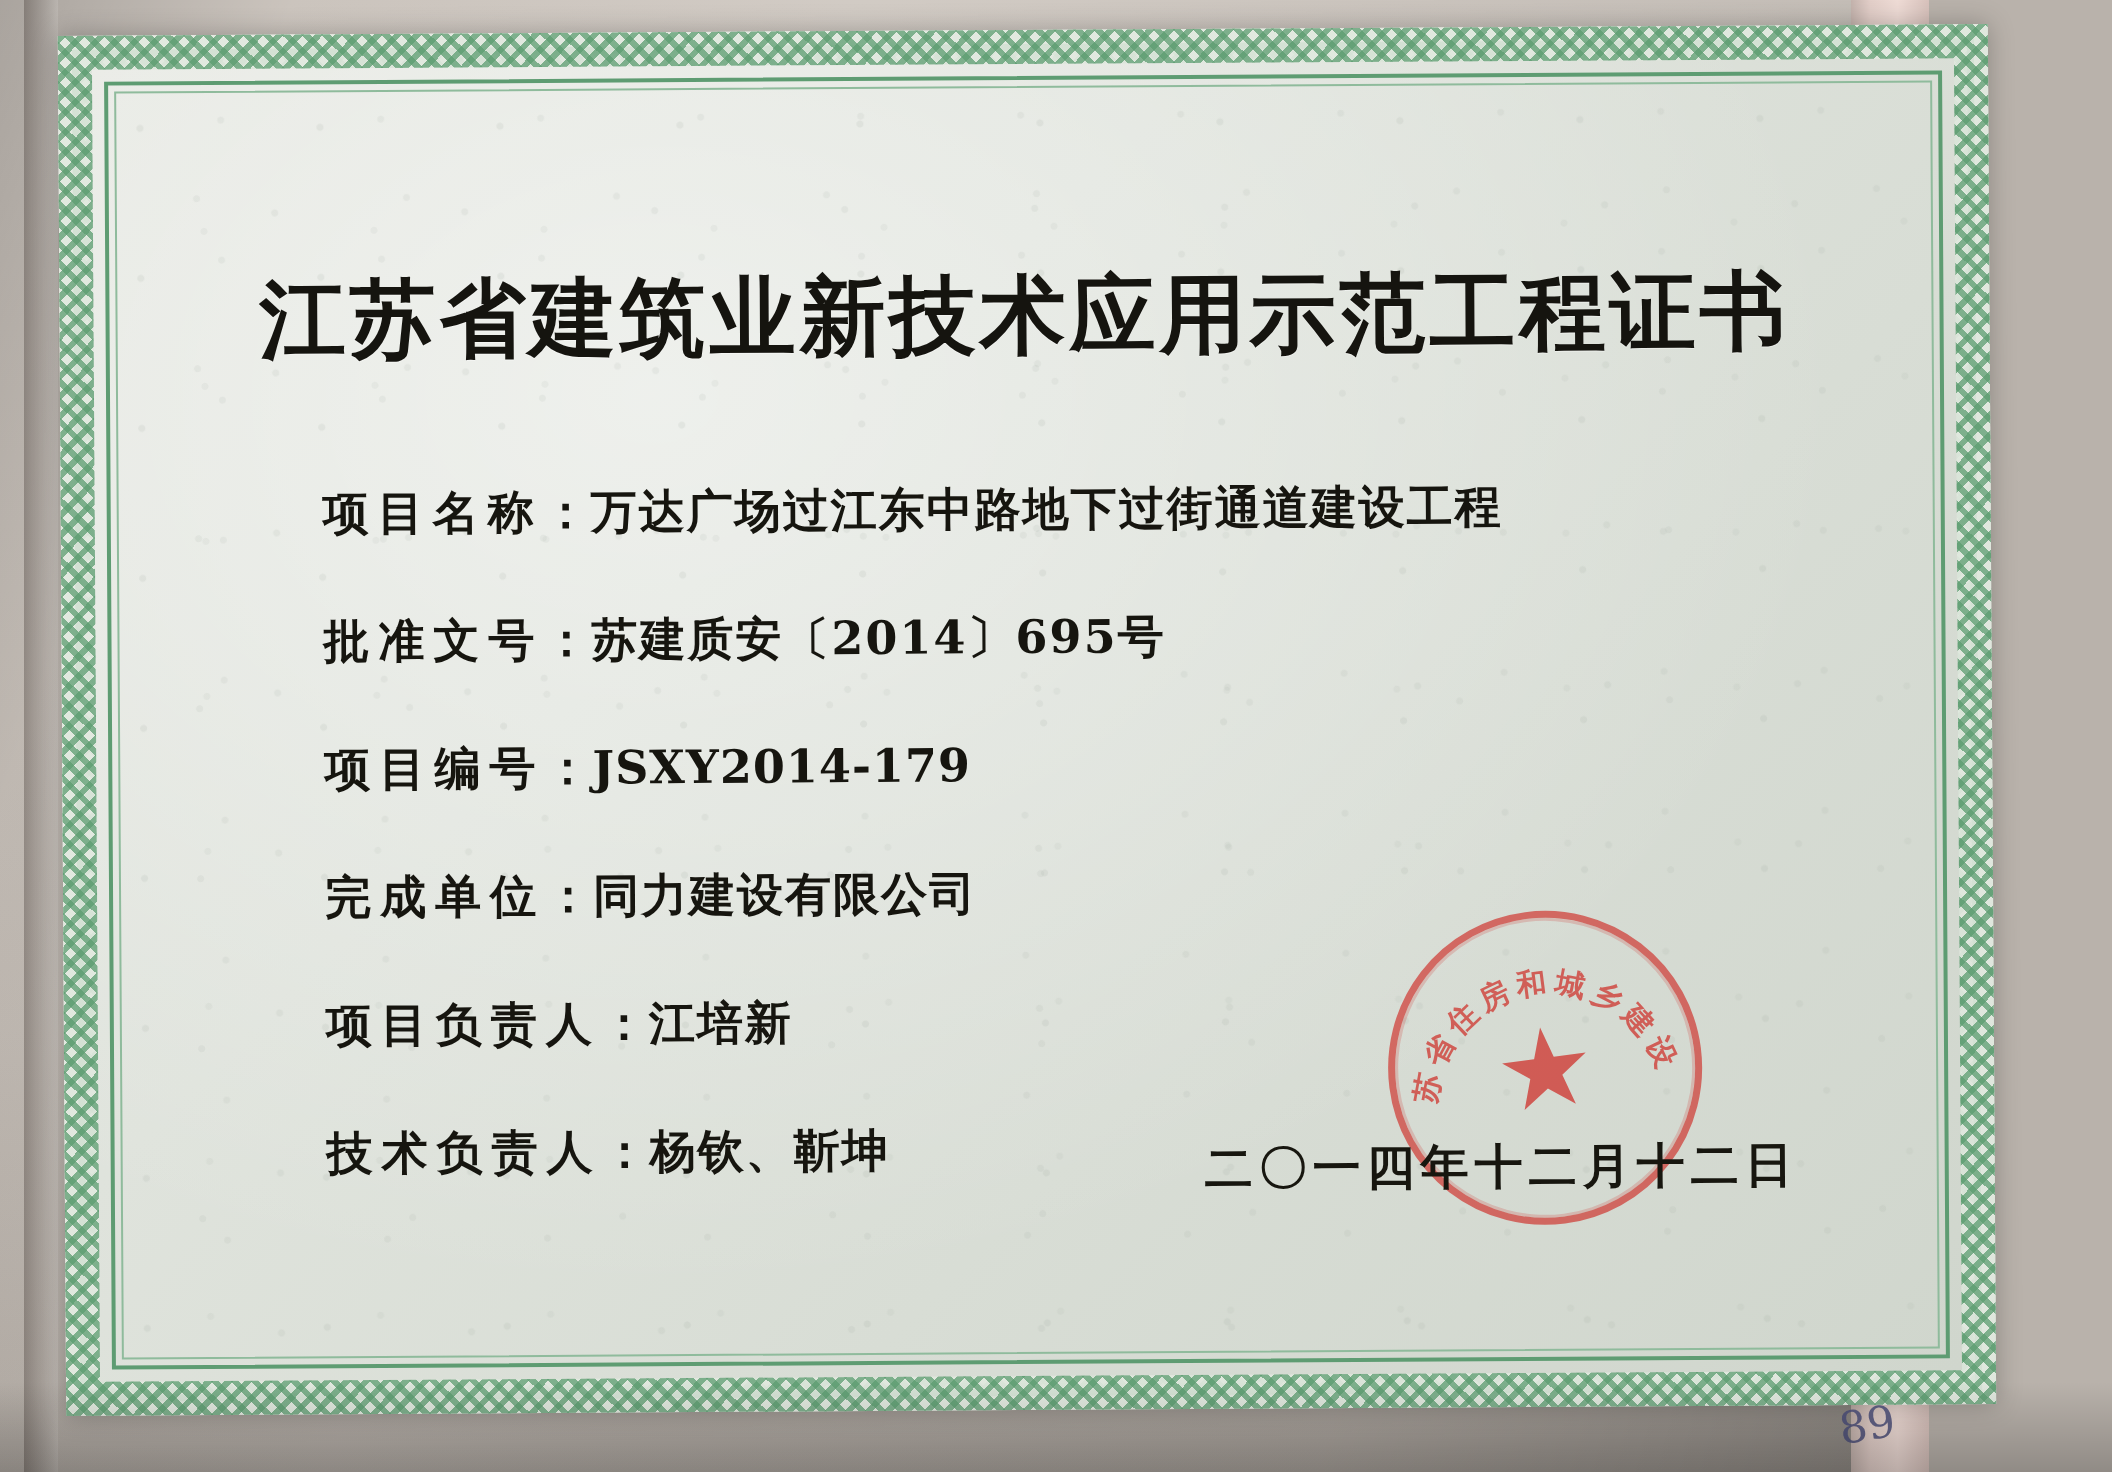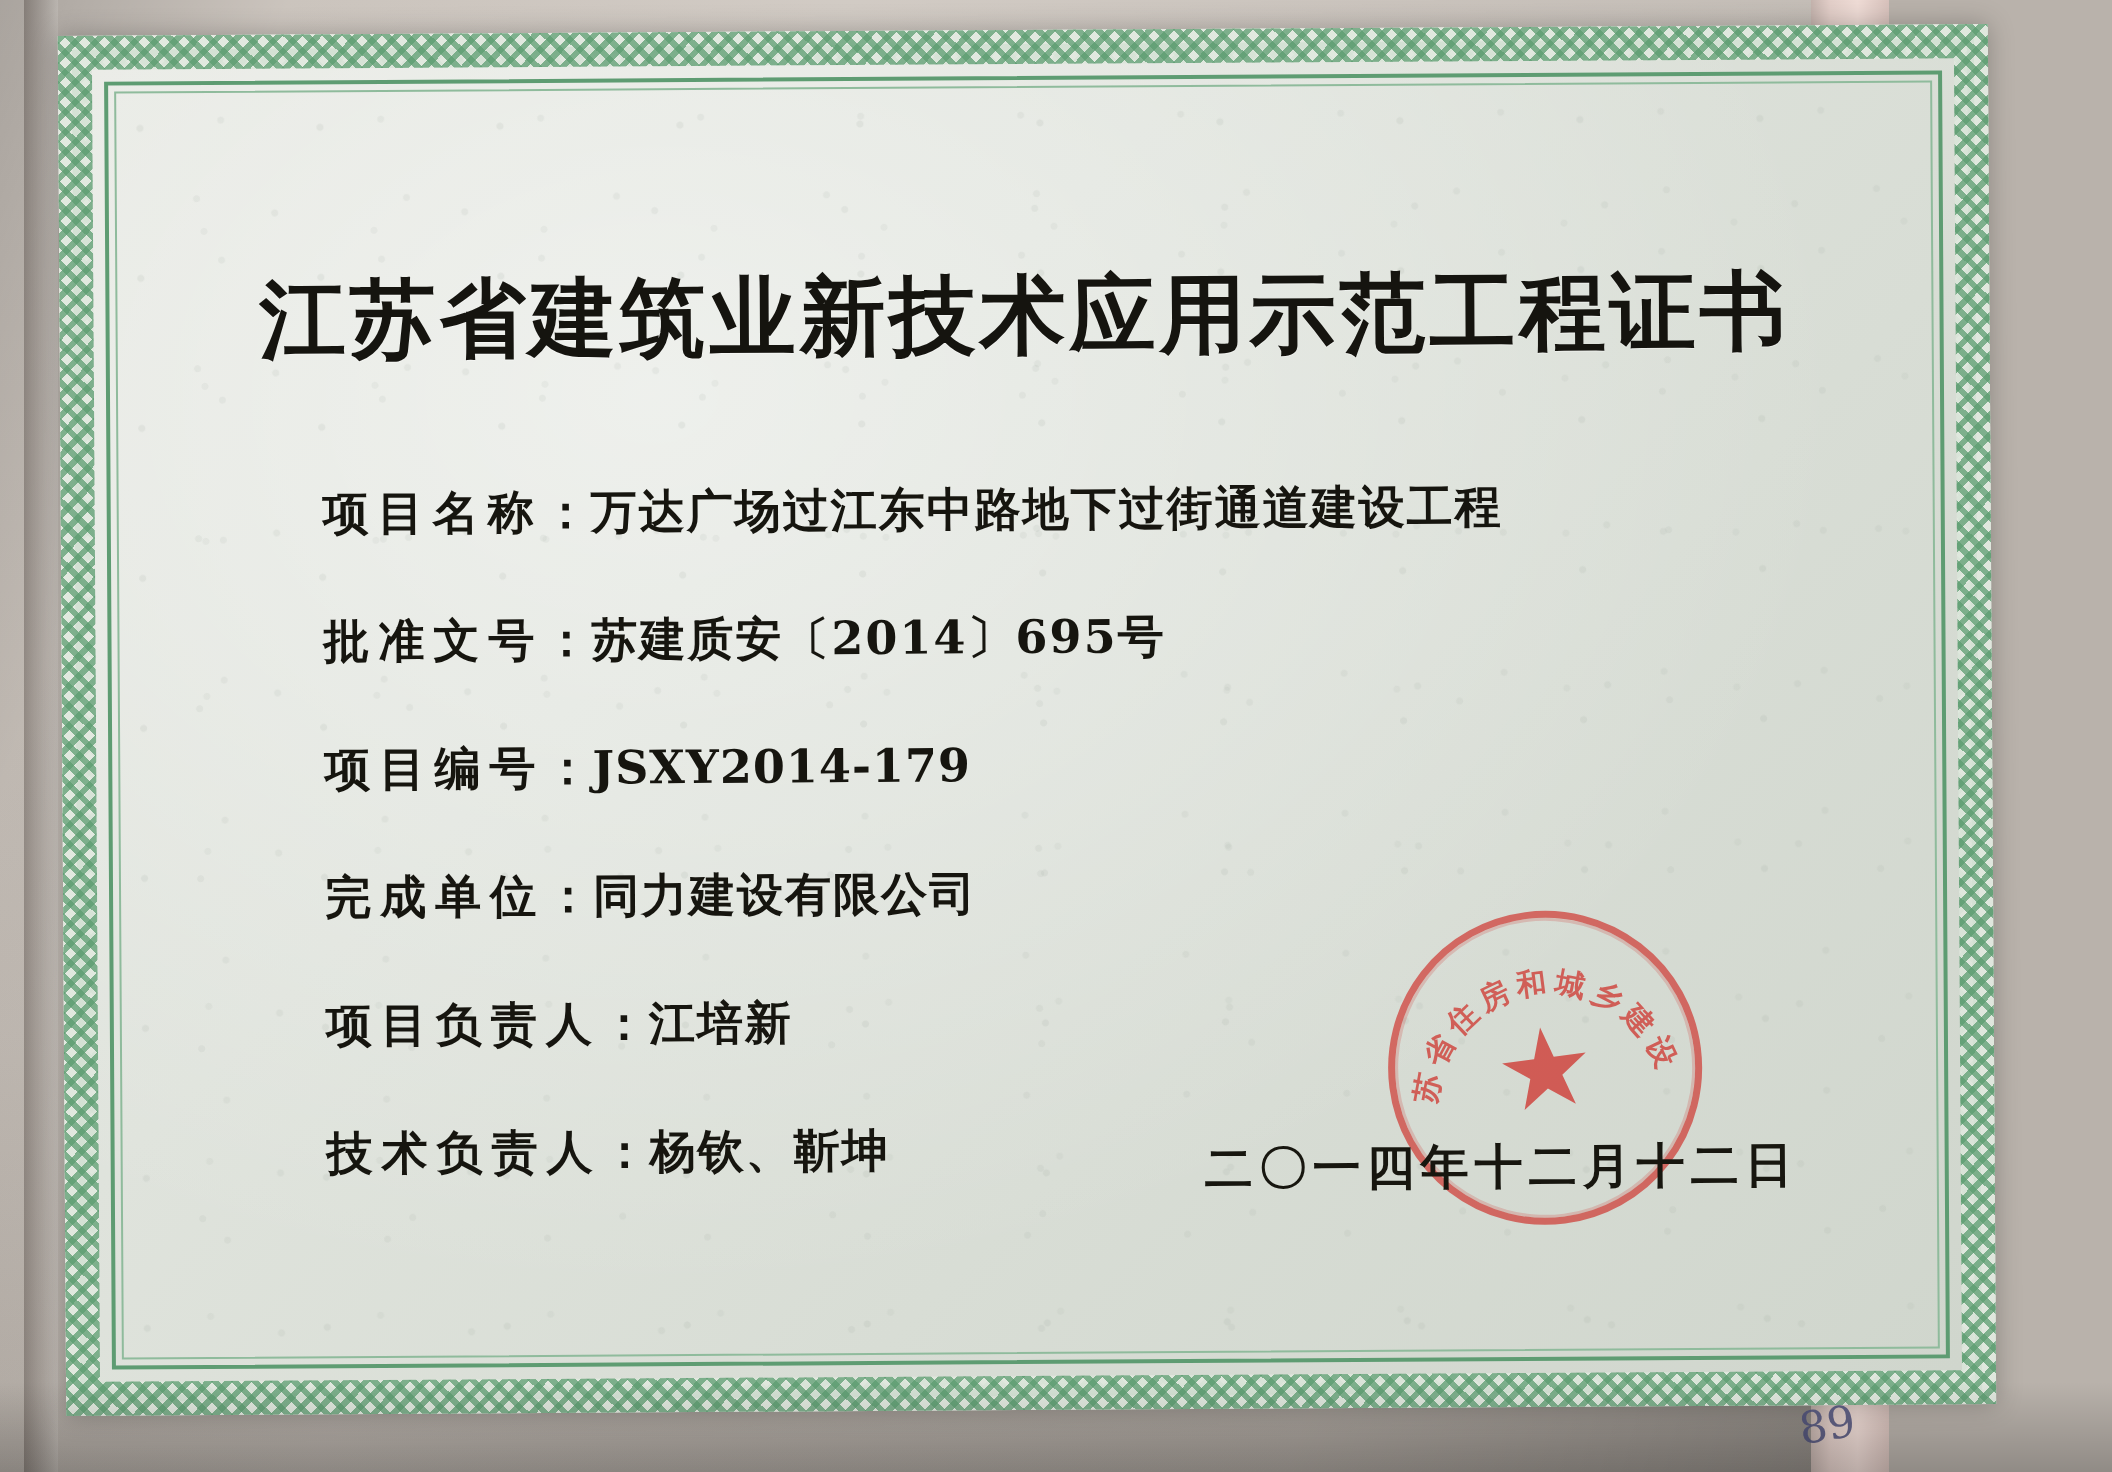--- a/index.html
+++ b/index.html
@@ -15,20 +15,21 @@
   }
 
   
   #photo {
     position: relative;
     width: 1889px;
     height: 1472px;
     background:
       linear-gradient(110deg, rgba(0,0,0,0.18) 0%, rgba(0,0,0,0.02) 12%, rgba(255,255,255,0.05) 35%, rgba(0,0,0,0.05) 75%, rgba(0,0,0,0.22) 100%),
       linear-gradient(180deg, #cfc8c1 0%, #c6bfb8 40%, #bfb8b1 70%, #b0a9a2 100%);
+    padding-left: 40px;
   }
 
   
   #right-sheet {
     position: absolute;
     top: 0;
     right: 0;
     width: 78px;
     height: 1472px;
     background: linear-gradient(90deg, #c4b3ad 0%, #e3cfc9 25%, #efdcd6 60%, #d8c2bc 100%);

